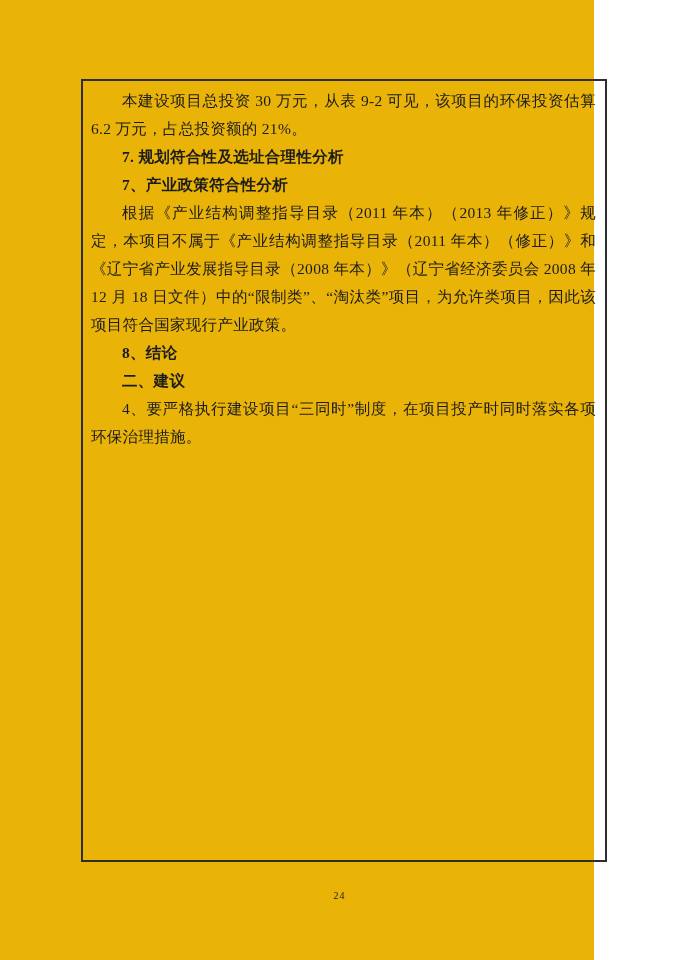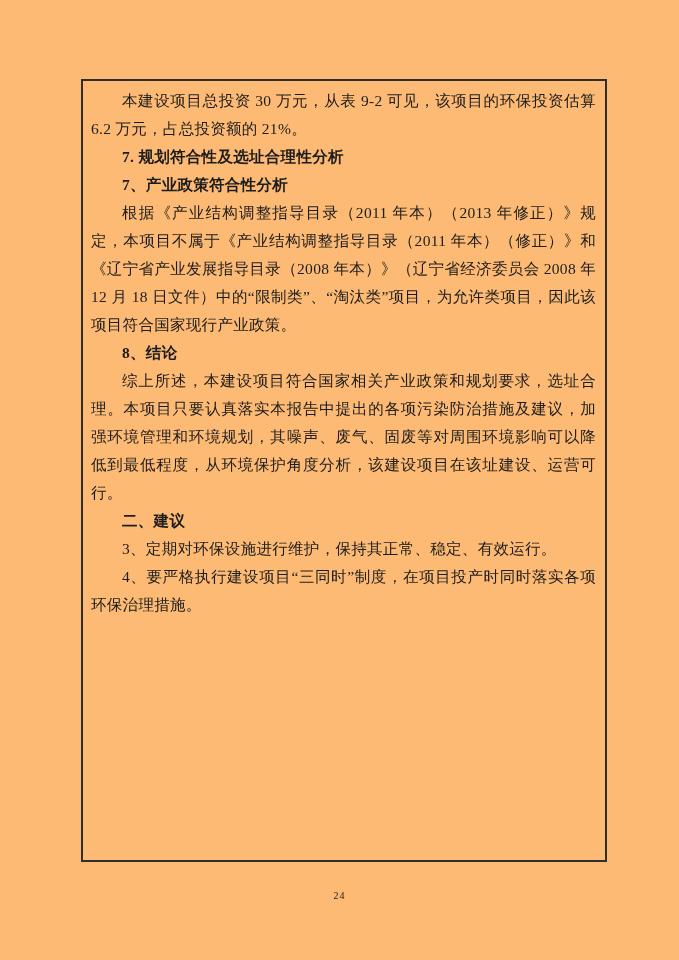--- a/index.html
+++ b/index.html
@@ -12,23 +12,23 @@
     height: 960px;
     position: relative;
     font-family: "Liberation Serif", "DejaVu Serif", serif;
     color: #1c1c1c;
     overflow: hidden;
   }
   .page {
     position: absolute;
     left: 0;
     top: 0;
-    width: 679px;
+    width: 594px;
     height: 960px;
-    background: #fdba74;
+    background: #eab308;
   }
   .content-box {
     position: absolute;
     left: 81px;
     top: 79px;
     width: 526px;
     height: 783px;
     border: 2px solid #2e2e2e;
     box-sizing: border-box;
     padding: 6px 9px 0 8px;
@@ -64,22 +64,20 @@
 <body>
 
 <div class="page">
 
   <div class="content-box">
     <p class="block">本建设项目总投资 30 万元，从表 9-2 可见，该项目的环保投资估算 6.2 万元，占总投资额的 21%。</p>
     <p class="block heading">7. 规划符合性及选址合理性分析</p>
     <p class="block heading">7、产业政策符合性分析</p>
     <p class="block">根据《产业结构调整指导目录（2011 年本）（2013 年修正）》规定，本项目不属于《产业结构调整指导目录（2011 年本）（修正）》和《辽宁省产业发展指导目录（2008 年本）》（辽宁省经济委员会 2008 年 12 月 18 日文件）中的“限制类”、“淘汰类”项目，为允许类项目，因此该项目符合国家现行产业政策。</p>
     <p class="block heading">8、结论</p>
-    <p class="block">综上所述，本建设项目符合国家相关产业政策和规划要求，选址合理。本项目只要认真落实本报告中提出的各项污染防治措施及建议，加强环境管理和环境规划，其噪声、废气、固废等对周围环境影响可以降低到最低程度，从环境保护角度分析，该建设项目在该址建设、运营可行。</p>
     <p class="block heading heading-gap">二、建议</p>
-    <p class="block">3、定期对环保设施进行维护，保持其正常、稳定、有效运行。</p>
     <p class="block">4、要严格执行建设项目“三同时”制度，在项目投产时同时落实各项环保治理措施。</p>
 
   </div>
 
   <div class="page-number">24</div>
 
 </div>
 
 </body></html>

